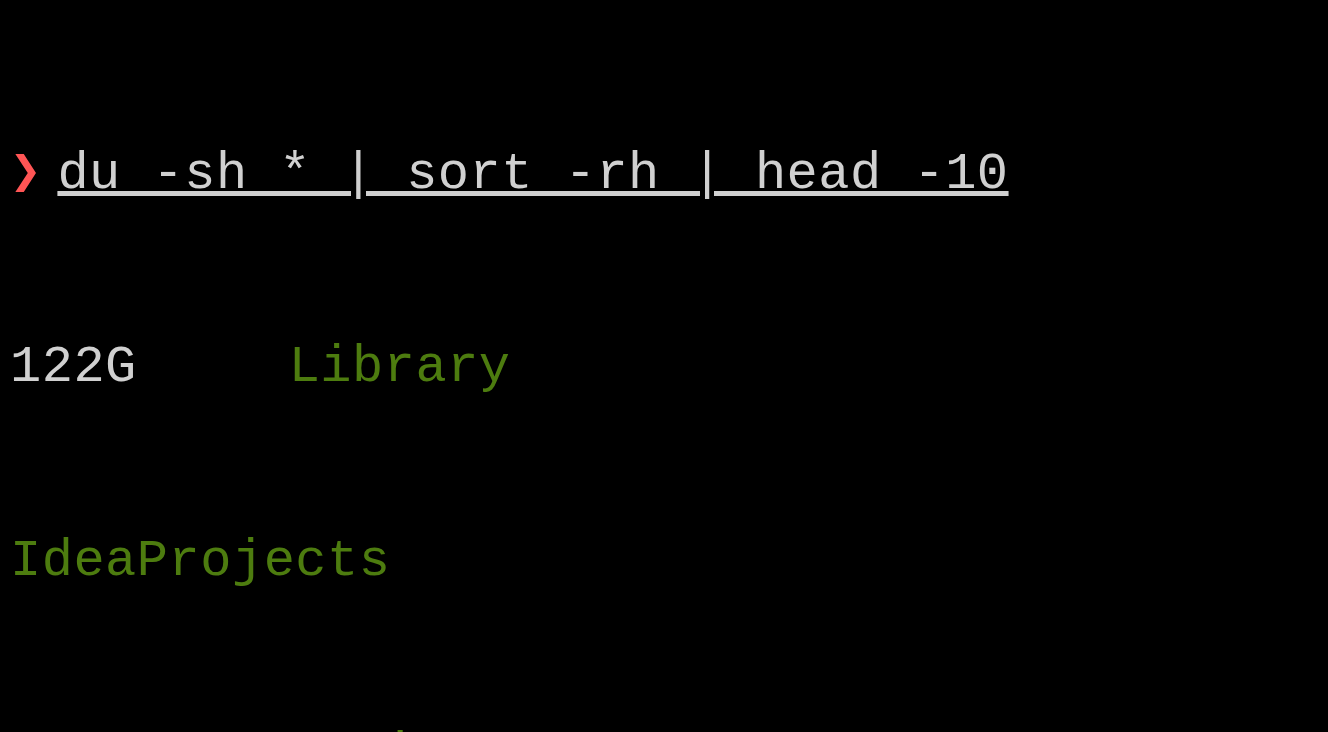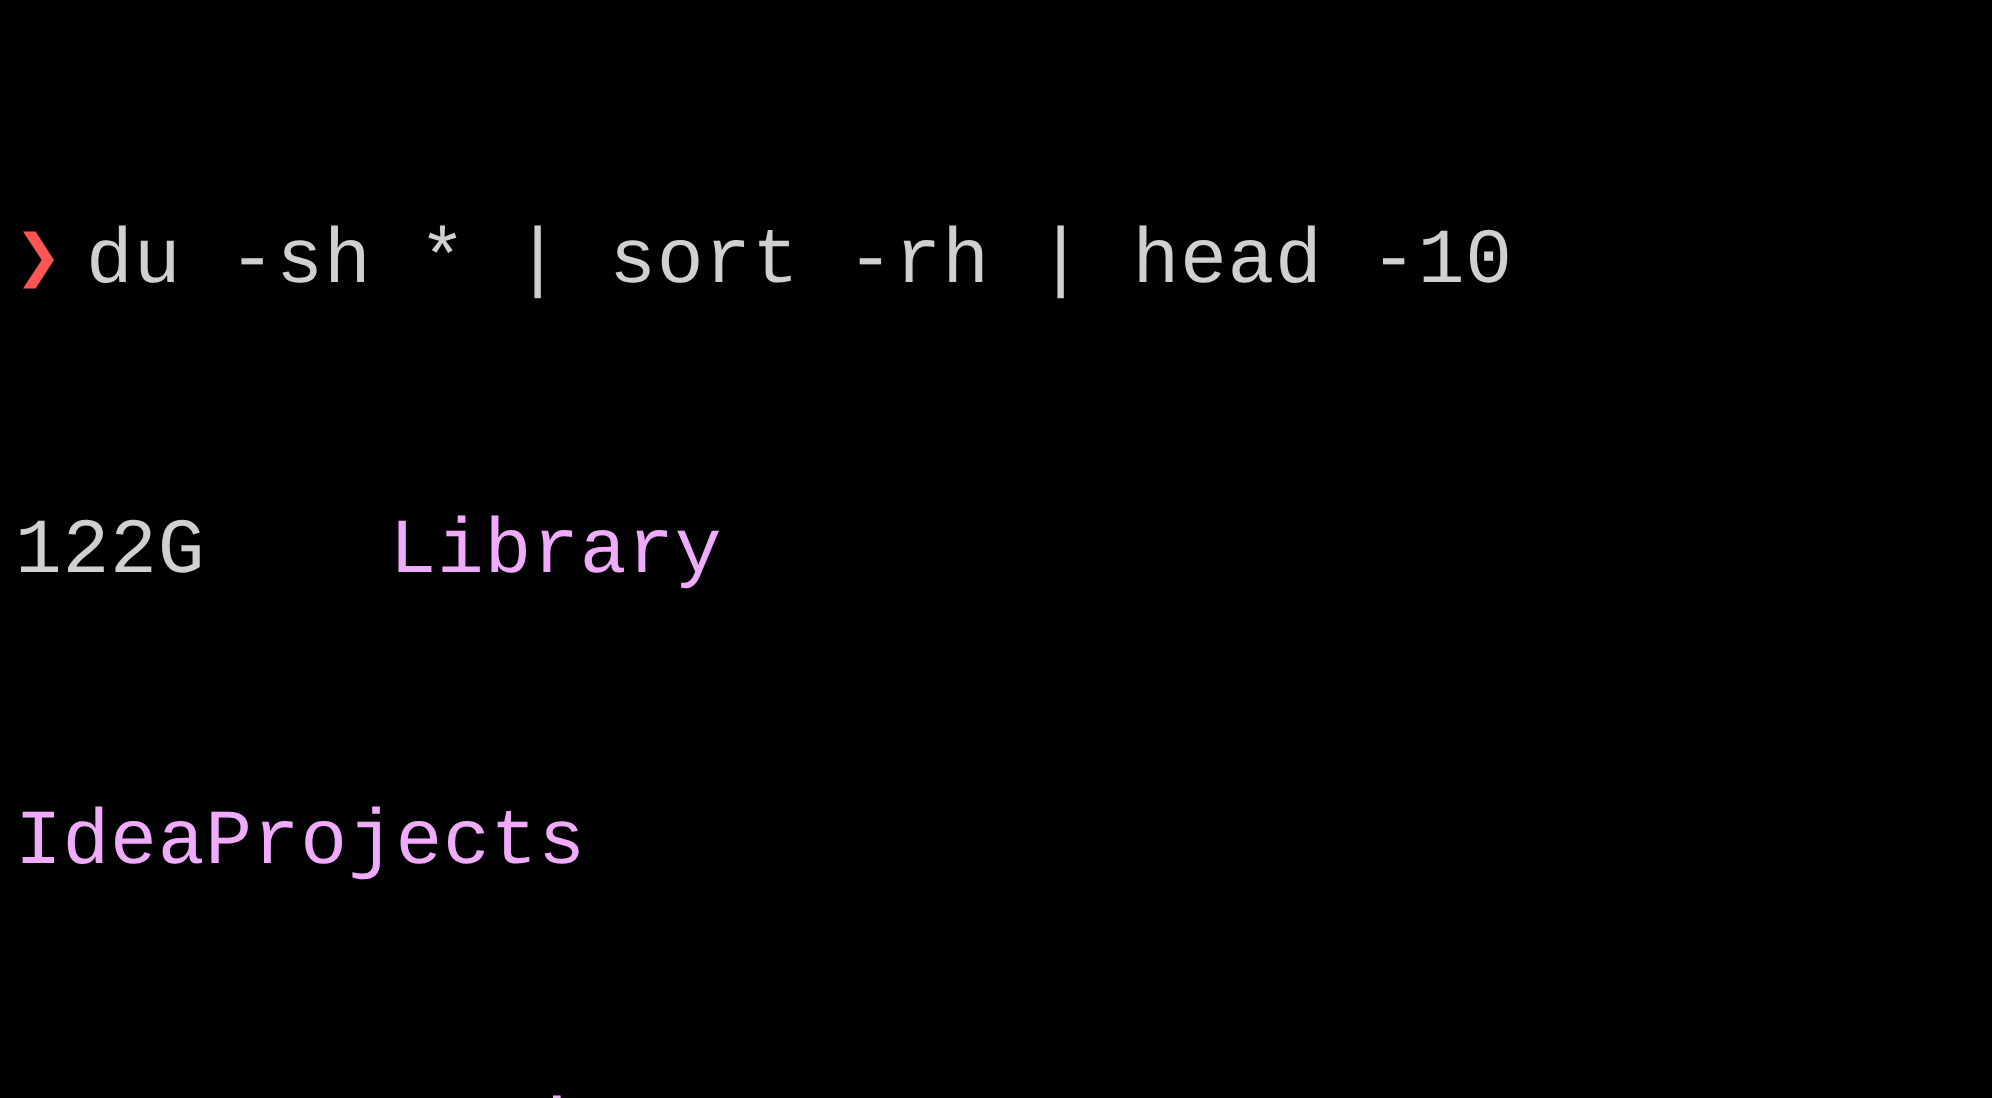--- a/index.html
+++ b/index.html
@@ -25,32 +25,34 @@
     .prompt-line {
       display: flex;
     }
     .prompt-symbol {
       color: #ff5555;
       font-weight: bold;
       margin-right: 0.5ch;
     }
     .command {
       color: #d0d0d0;
+      text-decoration: underline;
     }
     .output-row {
       display: flex;
       color: #d0d0d0;
+      gap: 29px;
     }
     .size-col {
       width: 8ch;
       text-align: left;
       padding-right: 0;
     }
     .name-col {
-      color: #f0abfc;
+      color: #4d7c0f;
     }
   </style>
 </head>
 <body>
 
 <div class="terminal">
   <div class="prompt-line">
     <span class="prompt-symbol">❯</span>
     <span class="command">du -sh * | sort -rh | head -10</span>
   </div>

